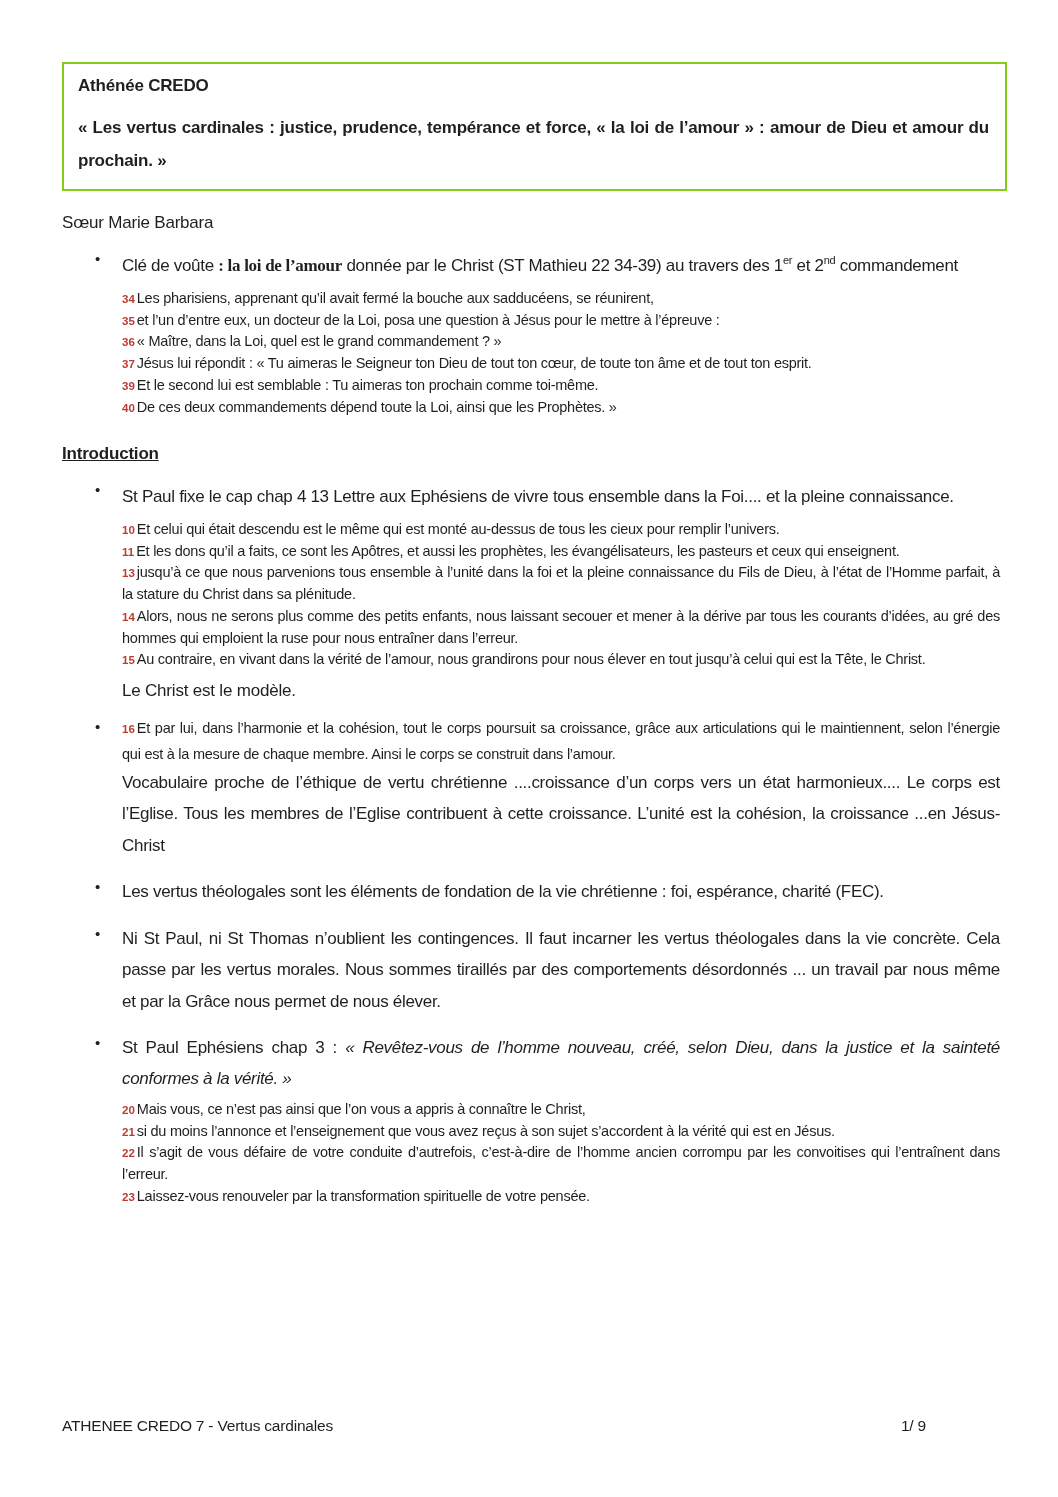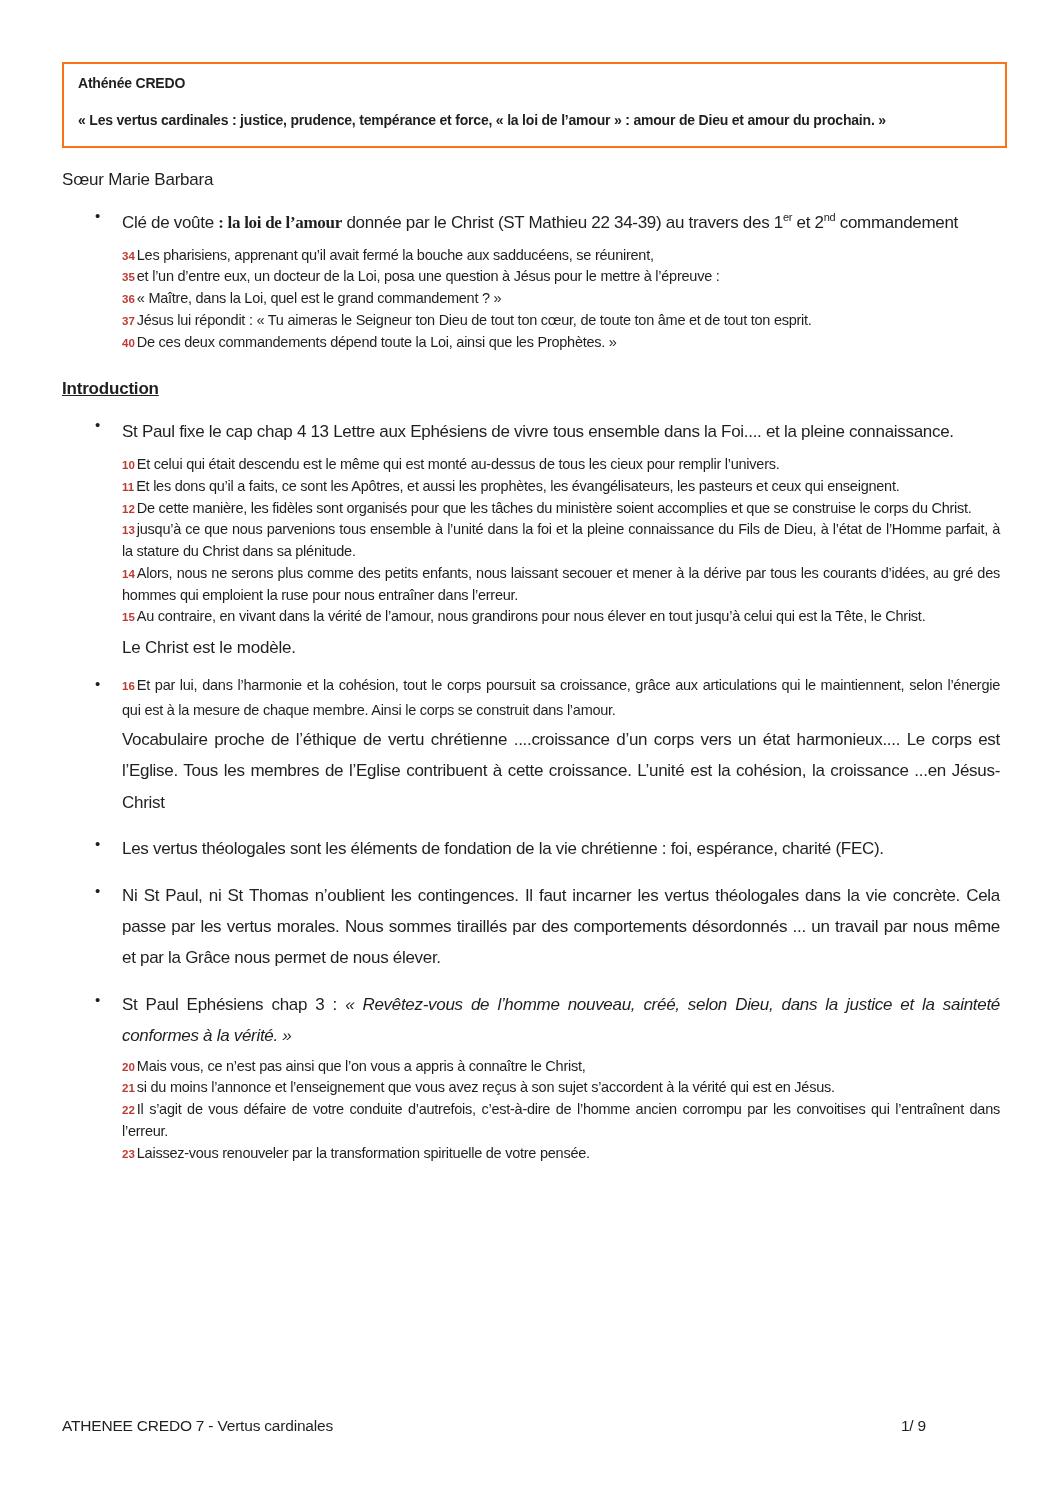--- a/index.html
+++ b/index.html
@@ -12,26 +12,26 @@
     position: relative;
   }
   .page {
     position: relative;
     width: 1058px; height: 1497px;
     box-sizing: border-box;
     padding: 62px 58px 0 62px;
   }
   
   .header-box {
-    border: 2px solid #f97316;
+    border: 2px solid #84cc16;
     box-sizing: border-box;
     width: 945px;
     padding: 10px 16px 12px 14px;
     font-weight: bold;
-    font-size: 14px;
+    font-size: 17px;
   }
   .header-box .box-title { line-height: 1.4; letter-spacing: -0.2px; }
   .header-box .box-subtitle {
     margin-top: 13px;
     line-height: 1.95;
     text-align: justify;
     letter-spacing: -0.2px;
   }
   
   .author { margin-top: 22px; font-size: 17px; letter-spacing: -0.2px; }
@@ -115,35 +115,35 @@
   <div class="bullet">
     <span class="dot">•</span>
     <div class="txt"><span>Clé de voûte </span><span class="bold">: la loi de l’amour</span><span> donnée par le Christ (ST Mathieu 22 34-39) au travers des 1</span><sup>er</sup><span> et 2</span><sup>nd</sup><span> commandement</span></div>
   </div>
 
   <div class="verses">
     <p class="verse"><span class="vn" style="color: rgb(188, 59, 51);">34</span><span>Les pharisiens, apprenant qu’il avait fermé la bouche aux sadducéens, se réunirent,</span></p>
     <p class="verse"><span class="vn" style="color: rgb(188, 59, 51);">35</span><span>et l’un d’entre eux, un docteur de la Loi, posa une question à Jésus pour le mettre à l’épreuve :</span></p>
     <p class="verse"><span class="vn" style="color: rgb(188, 59, 51);">36</span><span>« Maître, dans la Loi, quel est le grand commandement ? »</span></p>
     <p class="verse"><span class="vn" style="color: rgb(188, 59, 51);">37</span><span>Jésus lui répondit : « Tu aimeras le Seigneur ton Dieu de tout ton cœur, de toute ton âme et de tout ton esprit.</span></p>
+    <p class="verse"><span class="vn" style="color: rgb(188, 59, 51);">39</span><span>Et le second lui est semblable : Tu aimeras ton prochain comme toi-même.</span></p>
     <p class="verse"><span class="vn" style="color: rgb(188, 59, 51);">40</span><span>De ces deux commandements dépend toute la Loi, ainsi que les Prophètes. »</span></p>
   </div>
 
 
   <div class="section-heading">Introduction</div>
 
   <div class="bullet">
     <span class="dot">•</span>
     <div class="txt">St Paul fixe le cap chap 4 13 Lettre aux Ephésiens de vivre tous ensemble dans la Foi.... et la pleine connaissance.</div>
   </div>
 
   <div class="verses">
     <p class="verse"><span class="vn" style="color: rgb(188, 59, 51);">10</span><span>Et celui qui était descendu est le même qui est monté au-dessus de tous les cieux pour remplir l’univers.</span></p>
     <p class="verse"><span class="vn" style="color: rgb(188, 59, 51);">11</span><span>Et les dons qu’il a faits, ce sont les Apôtres, et aussi les prophètes, les évangélisateurs, les pasteurs et ceux qui enseignent.</span></p>
-    <p class="verse"><span class="vn" style="color: rgb(188, 59, 51);">12</span><span>De cette manière, les fidèles sont organisés pour que les tâches du ministère soient accomplies et que se construise le corps du Christ.</span></p>
     <p class="verse"><span class="vn" style="color: rgb(188, 59, 51);">13</span><span>jusqu’à ce que nous parvenions tous ensemble à l’unité dans la foi et la pleine connaissance du Fils de Dieu, à l’état de l’Homme parfait, à la stature du Christ dans sa plénitude.</span></p>
     <p class="verse"><span class="vn" style="color: rgb(188, 59, 51);">14</span><span>Alors, nous ne serons plus comme des petits enfants, nous laissant secouer et mener à la dérive par tous les courants d’idées, au gré des hommes qui emploient la ruse pour nous entraîner dans l’erreur.</span></p>
     <p class="verse"><span class="vn" style="color: rgb(188, 59, 51);">15</span><span>Au contraire, en vivant dans la vérité de l’amour, nous grandirons pour nous élever en tout jusqu’à celui qui est la Tête, le Christ.</span></p>
   </div>
 
   <div class="note">Le Christ est le modèle.</div>
 
   <div class="bullet">
     <span class="dot">•</span>
     <div class="txt versey">

